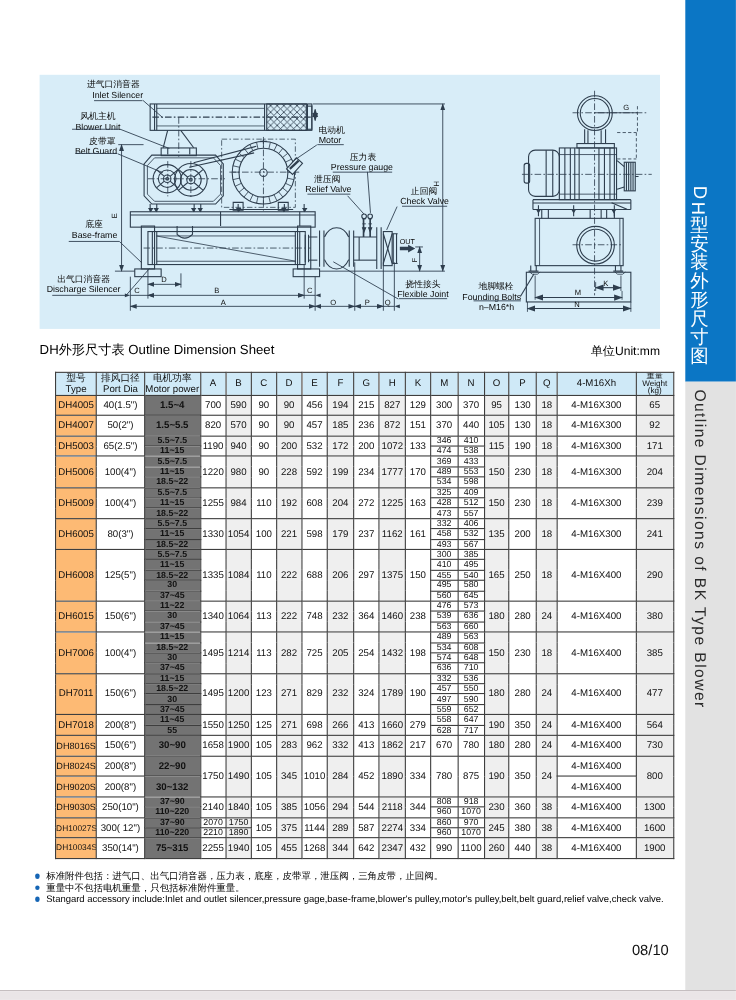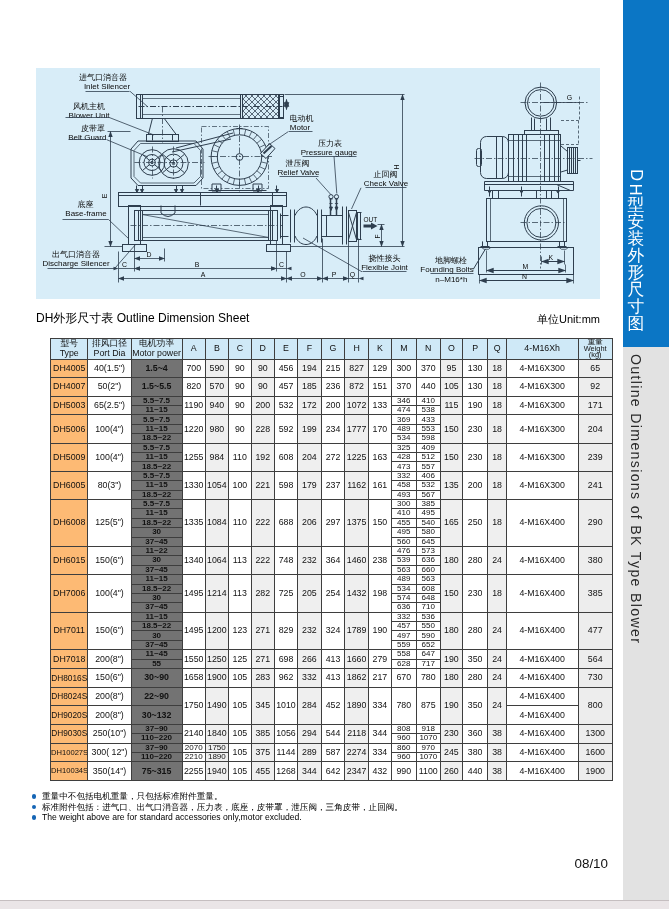--- a/index.html
+++ b/index.html
@@ -374,23 +374,23 @@
       <div class="ch">寸</div>
       <div class="ch">图</div>
     </div>
   </div>
 <div class="abs" id="sb-grey">
     <div class="vtxt">Outline Dimensions of BK Type Blower</div>
   </div>
 <div class="abs" id="title-l">DH外形尺寸表 Outline Dimension Sheet</div>
 <div class="abs" id="title-r">单位Unit:mm</div>
 <div class="abs" id="notes">
+<div class="n">标准附件包括：进气口、出气口消音器，压力表，底座，皮带罩，泄压阀，三角皮带，止回阀。</div>
 <div class="n">重量中不包括电机重量，只包括标准附件重量。</div>
-<div class="n">标准附件包括：进气口、出气口消音器，压力表，底座，皮带罩，泄压阀，三角皮带，止回阀。</div>
-<div class="n">The weight above are for standard accessories only,motor excluded.</div>
+<div class="n">Stangard accessory include:Inlet and outlet silencer,pressure gage,base-frame,blower's pulley,motor's pulley,belt,belt guard,relief valve,check valve.</div>
 </div>
 <div class="abs" id="pageno">08/10</div>
 <div class="abs" id="footer-line"></div>
 <div class="abs" id="footer"></div>
 <table id="dim">
 <colgroup>
       <col style="width:37.4px">
       <col style="width:43.2px">
       <col style="width:51px">
       <col style="width:23.3px">

